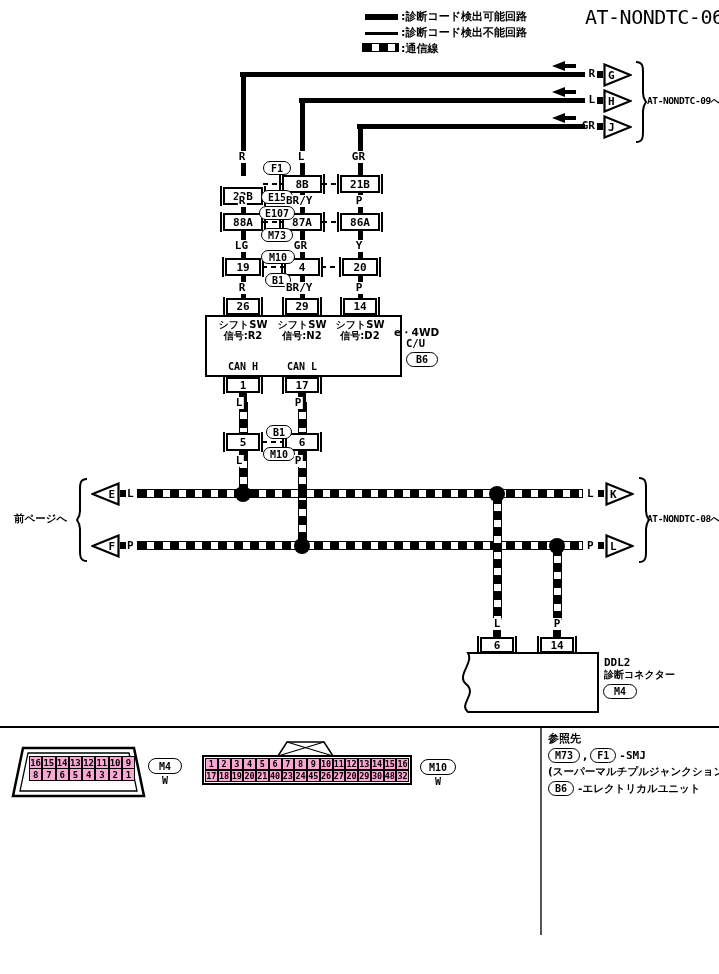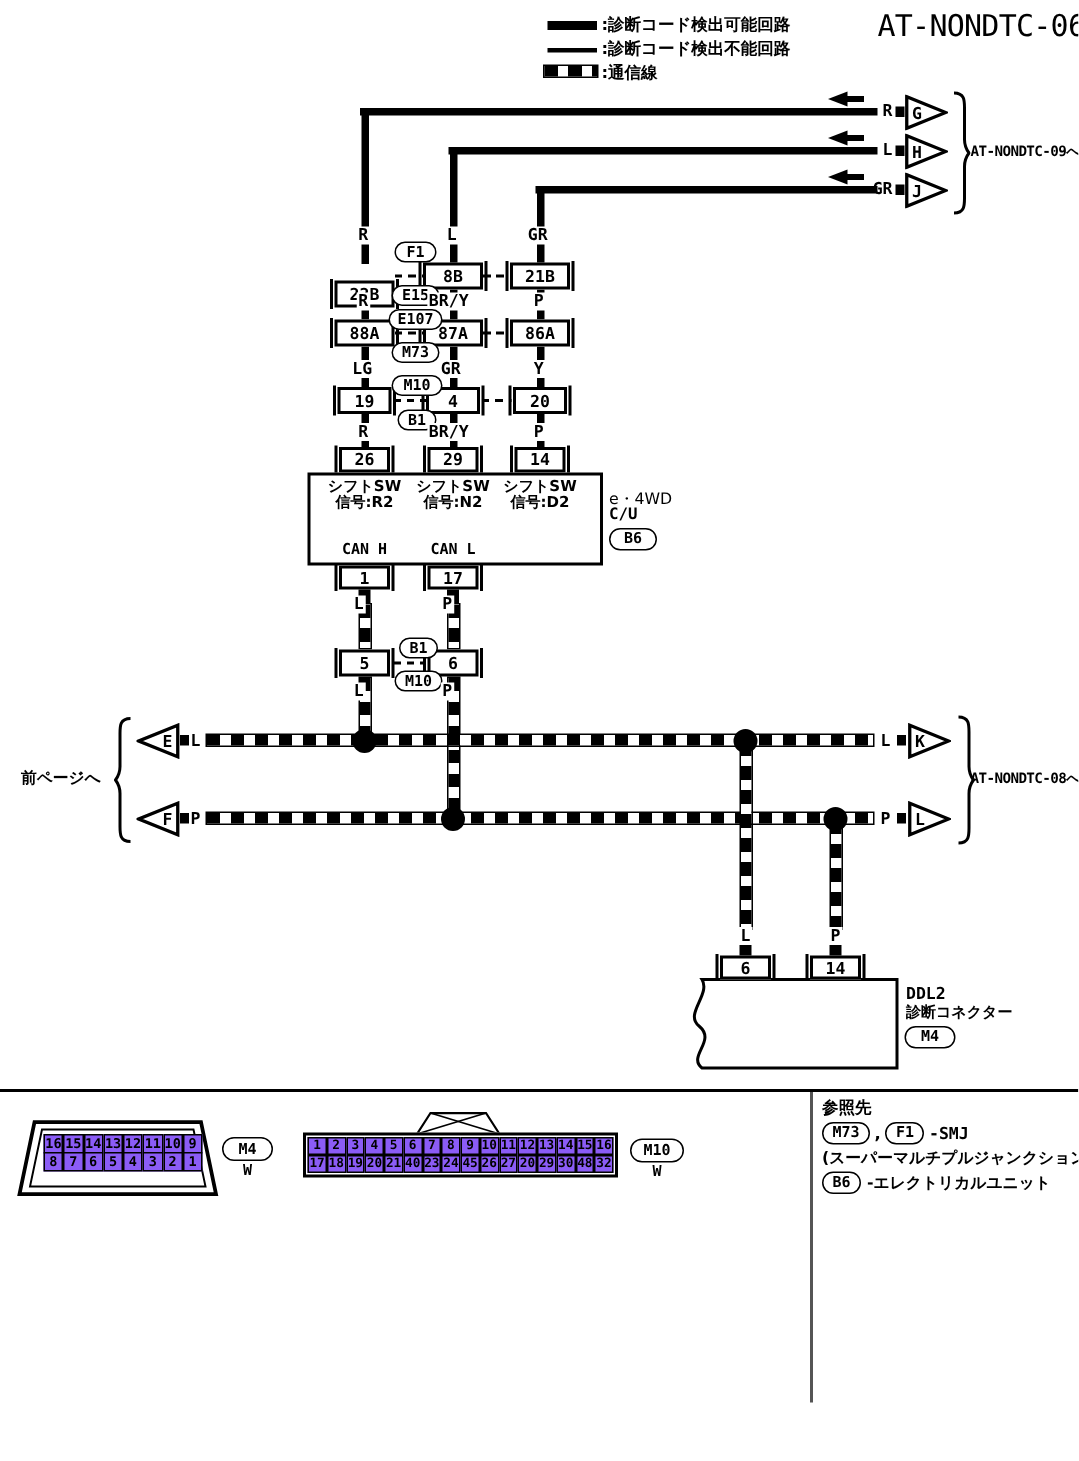--- a/index.html
+++ b/index.html
@@ -21,21 +21,21 @@
   .jp{font-family:"DejaVu Sans","Liberation Sans",sans-serif}
   .dot{position:absolute;width:16px;height:16px;border-radius:50%;background:#000}
   .stub{position:absolute;background:#000}
   .tri{position:absolute;width:29px;height:24px}
   .tri svg{position:absolute;left:0;top:0}
   .tri .letter{position:absolute;top:0;height:24px;display:flex;align-items:center;font:700 11px "DejaVu Sans Mono",monospace}
   .arrow{position:absolute;width:25px;height:10px}
   .arrow::before{content:"";position:absolute;left:0;top:0;border-top:5px solid rgba(0,0,0,0);border-bottom:5px solid rgba(0,0,0,0);border-right:13px solid #000}
   .arrow::after{content:"";position:absolute;left:12px;top:3px;width:12px;height:4px;background:#000}
   .grid{position:absolute;display:grid}
-  .grid .cell{border:1px solid #000;display:flex;align-items:center;justify-content:center;font:700 9px "DejaVu Sans Mono",monospace;background:#8b5cf6}
+  .grid .cell{border:1px solid #000;display:flex;align-items:center;justify-content:center;font:700 9px "DejaVu Sans Mono",monospace;background:#f9a8d4}
   .grid.m10g .cell{font-size:8.5px}
   .lgbar{position:absolute;background:#000}
   .txt{position:absolute;white-space:nowrap}
 </style>
 </head>
 <body>
 
 <div class="canvas">
 
   <div class="lgbar" style="left:365px;top:14px;width:33px;height:6px"></div>
@@ -143,21 +143,21 @@
   <div class="conn" style="left:226px;top:298px;width:34px;height:17px">26</div>
   <div class="conn" style="left:285px;top:298px;width:34px;height:17px">29</div>
   <div class="conn" style="left:343px;top:298px;width:34px;height:17px">14</div>
 
   <div class="abs" style="left:205px;top:315px;width:197px;height:62px;border:2px solid #000;background:#fff"></div>
 
   <div class="txt jp" style="left:212px;top:319px;width:62px;text-align:center;font-size:10px;font-weight:600;line-height:11px"><span>シフトSW</span><br><span>信号:R2</span></div>
   <div class="txt jp" style="left:271px;top:319px;width:62px;text-align:center;font-size:10px;font-weight:600;line-height:11px"><span>シフトSW</span><br><span>信号:N2</span></div>
   <div class="txt jp" style="left:329px;top:319px;width:62px;text-align:center;font-size:10px;font-weight:600;line-height:11px"><span>シフトSW</span><br><span>信号:D2</span></div>
 
-  <div class="txt jp" style="left:406px;top:326px;font-size:10.5px;font-weight:400">e・4WD</div>
+  <div class="txt jp" style="left:394px;top:326px;font-size:10.5px;font-weight:700">e・4WD</div>
   <div class="txt" style="left:406px;top:337px;font-size:10.5px;font-weight:700">C/U</div>
   <div class="oval" style="left:406px;top:352px;width:32px;height:15px">B6</div>
 
   <div class="txt" style="left:226px;top:361px;width:34px;text-align:center;font-size:10px;font-weight:700">CAN H</div>
   <div class="txt" style="left:285px;top:361px;width:34px;text-align:center;font-size:10px;font-weight:700">CAN L</div>
 
   <div class="conn" style="left:226px;top:377px;width:34px;height:16px">1</div>
   <div class="conn" style="left:285px;top:377px;width:34px;height:16px">17</div>
 
   <div class="stub" style="left:239px;top:393px;width:8px;height:9px"></div>

